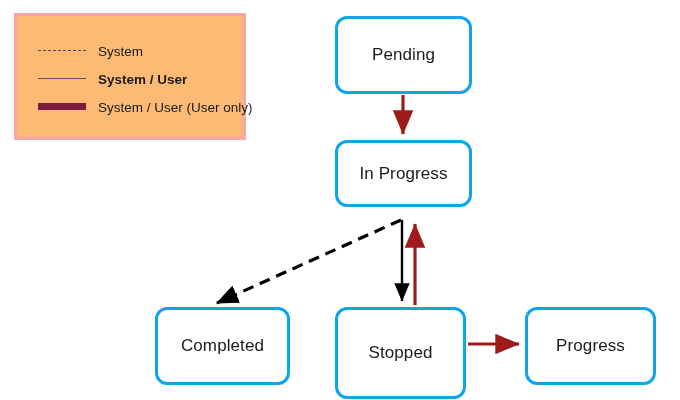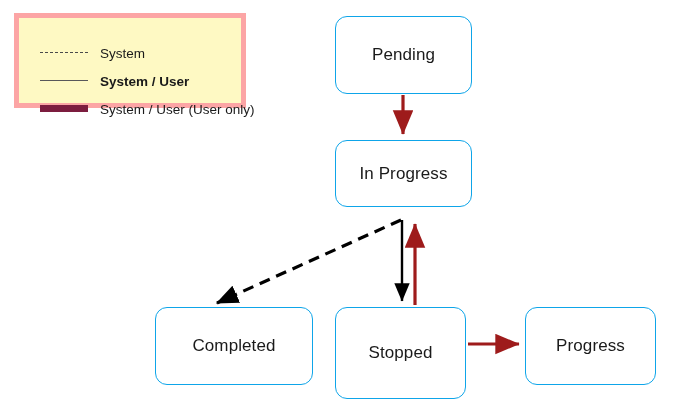--- a/index.html
+++ b/index.html
@@ -19,42 +19,42 @@
     position: absolute;
     left: 0;
     top: 0;
     width: 680px;
     height: 400px;
   }
   .state-node {
     position: absolute;
     box-sizing: border-box;
     background: #ffffff;
-    border: 1px solid #0ea5e9;
+    border: 3px solid #0ea5e9;
     border-radius: 12px;
     display: flex;
     align-items: center;
     justify-content: center;
     z-index: 2;
   }
   .state-label {
     font-size: 17px;
     color: #1a1a1a;
     letter-spacing: 0.1px;
     white-space: nowrap;
   }
   #legend {
     position: absolute;
     left: 14px;
     top: 13px;
     width: 232px;
-    height: 95px;
+    height: 127px;
     box-sizing: border-box;
-    background: #fef9c3;
-    border: 5px solid #fca5a5;
+    background: #fdba74;
+    border: 3px solid #fca5a5;
     z-index: 3;
   }
   .legend-row {
     position: absolute;
     left: 0;
     width: 232px;
     height: 24px;
     display: flex;
     align-items: center;
   }
@@ -125,21 +125,21 @@
   </svg>
 
   <div class="state-node" style="left:335px; top:16px; width:137px; height:78px;">
     <span class="state-label">Pending</span>
   </div>
 
   <div class="state-node" style="left:335px; top:140px; width:137px; height:67px;">
     <span class="state-label">In Progress</span>
   </div>
 
-  <div class="state-node" style="left:155px; top:307px; width:158px; height:78px;">
+  <div class="state-node" style="left:155px; top:307px; width:135px; height:78px;">
     <span class="state-label">Completed</span>
   </div>
 
   <div class="state-node" style="left:335px; top:307px; width:131px; height:92px;">
     <span class="state-label">Stopped</span>
   </div>
 
   <div class="state-node" style="left:525px; top:307px; width:131px; height:78px;">
     <span class="state-label">Progress</span>
   </div>

